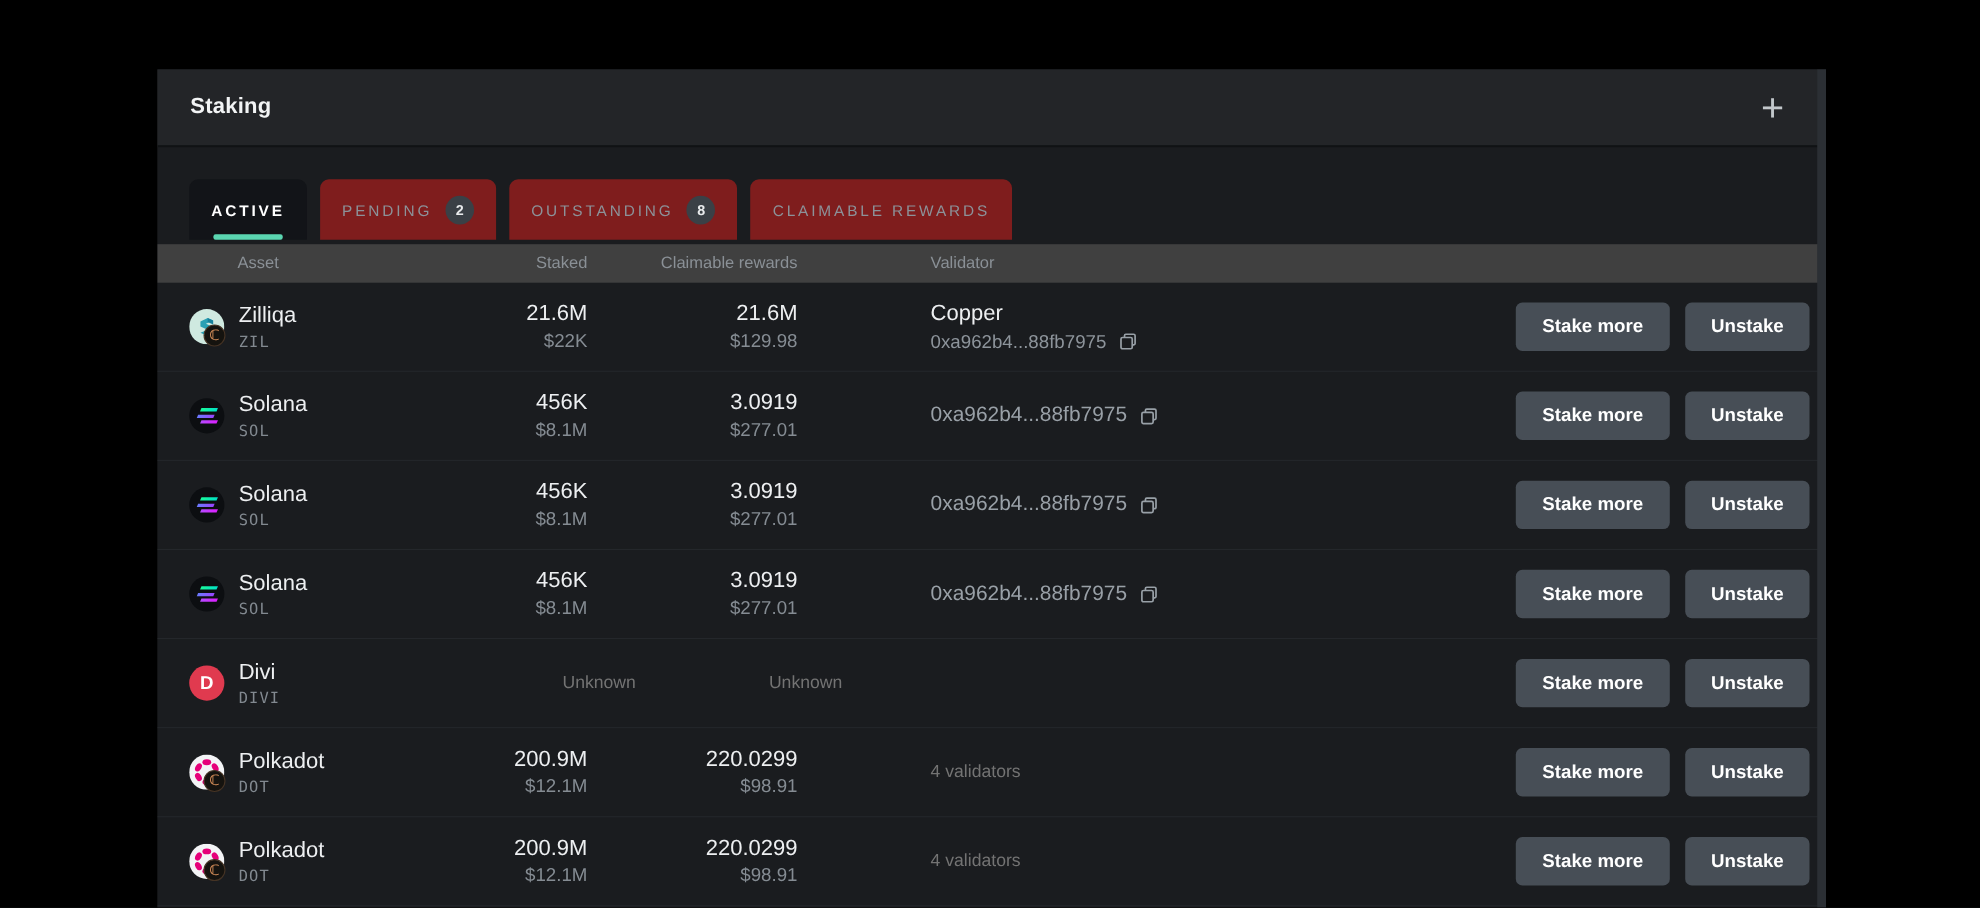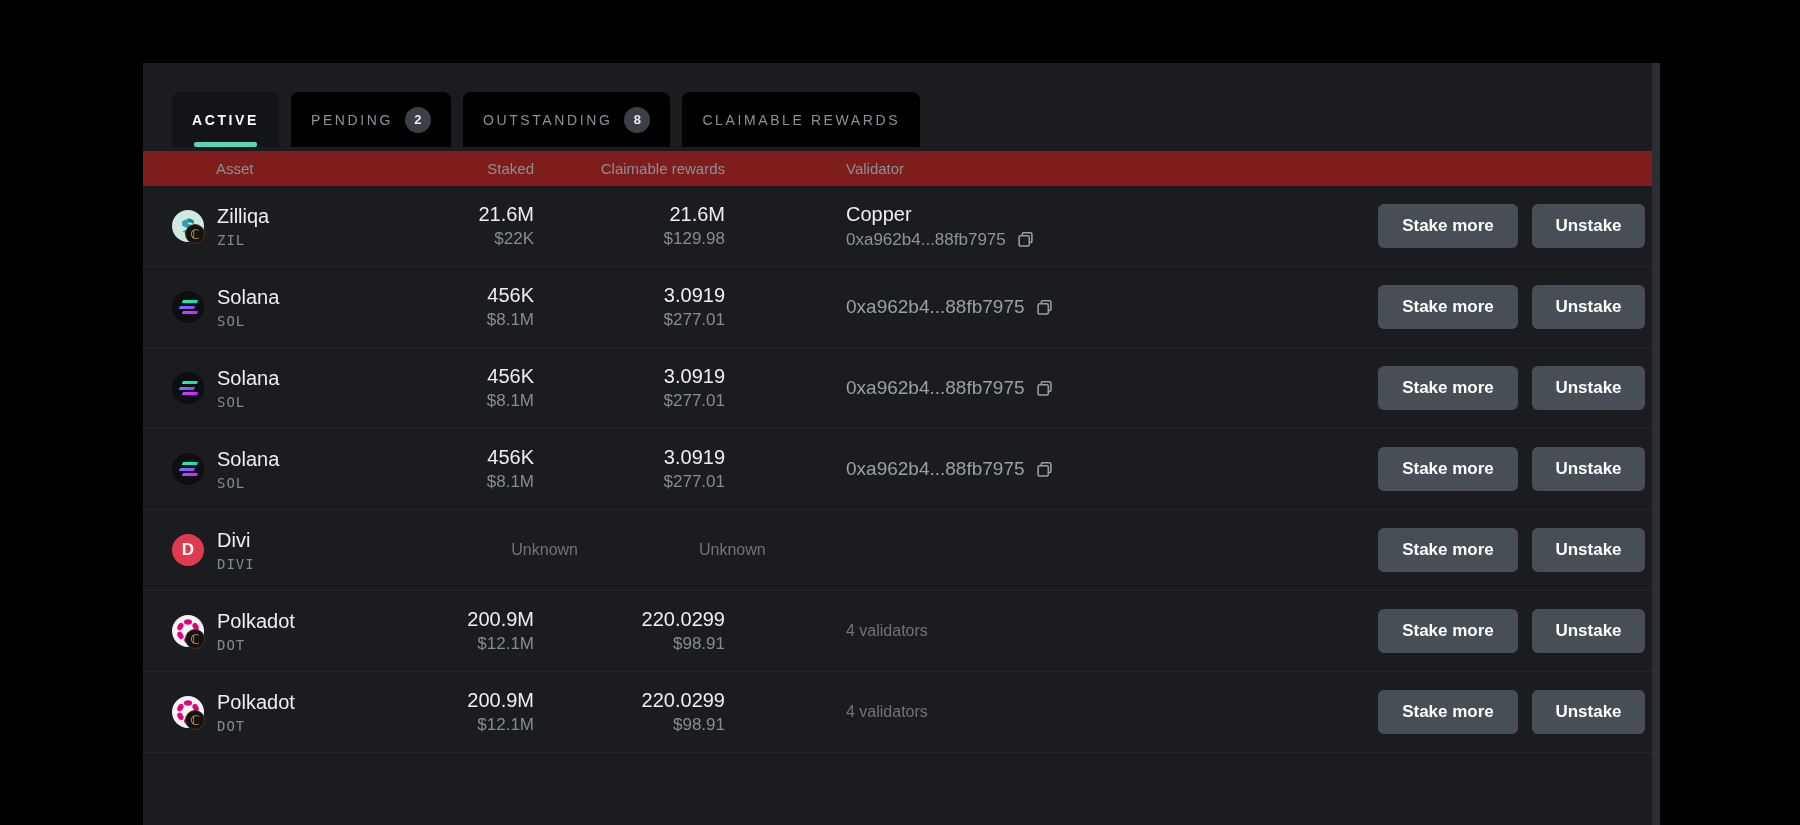--- a/index.html
+++ b/index.html
@@ -14,32 +14,32 @@
   
   .titlebar { height:71px; background:#232528; border-bottom:2px solid #101214;
               display:flex; align-items:center; justify-content:space-between;
               padding:0 38px 0 30px; }
   .win-title { color:#f2f4f5; font-size:20px; font-weight:700; letter-spacing:.2px; }
   .plus { color:#c2c7cb; font-size:36px; font-weight:200; line-height:1;
           cursor:pointer; user-select:none; }
 
   
   .tabs { display:flex; gap:12px; margin:29px 0 4px 29px; height:55px; }
-  .tab { background:#000000; border-radius:8px 8px 0 0; display:flex; align-items:center;
+  .tab { background:#7f1d1d; border-radius:8px 8px 0 0; display:flex; align-items:center;
          gap:12px; padding:0 20px; color:#8c9299; font-size:14px; font-weight:500;
          letter-spacing:2.6px; cursor:pointer; position:relative; text-transform:uppercase; }
   .tab.active { background:#121418; color:#fff; font-weight:700; }
   .tab.active::after { content:""; position:absolute; left:22px; right:22px; bottom:0;
                        height:5px; border-radius:2px; background:#5bd6b1; }
   .tab-badge { width:26px; height:26px; border-radius:50%; background:#3a4046;
                color:#e9ebed; font-size:13px; font-weight:700; letter-spacing:0;
                display:flex; align-items:center; justify-content:center; }
 
   
-  .table-head { height:35px; background:#7f1d1d; display:flex; align-items:center;
+  .table-head { height:35px; background:#404040; display:flex; align-items:center;
                 padding-left:29px; font-size:15px; color:#8a9096; }
   .th.c-asset { padding-left:44px; }
 
   .row { height:81px; display:flex; align-items:center; padding-left:29px;
          border-bottom:1px solid #24272b; }
 
   .c-asset  { width:215px; }
   .c-staked { width:147px; text-align:right; }
   .c-claim  { width:191px; text-align:right; }
   .c-val    { width:551px; padding-left:121px; }
@@ -83,20 +83,24 @@
          font-weight:700; font-size:17px; cursor:pointer;
          font-family:"Liberation Sans","DejaVu Sans",sans-serif; }
   .btn.stake   { width:140px; }
   .btn.unstake { width:113px; }
 </style>
 </head>
 <body>
 
 <div class="window">
 
+  <div class="titlebar">
+    <div class="win-title">Staking</div>
+    <div class="plus">+</div>
+  </div>
 
   <div class="tabs">
     <div class="tab active">
       <span>ACTIVE</span>
     </div>
     <div class="tab">
       <span>PENDING</span>
       <span class="tab-badge">2</span>
     </div>
     <div class="tab">

